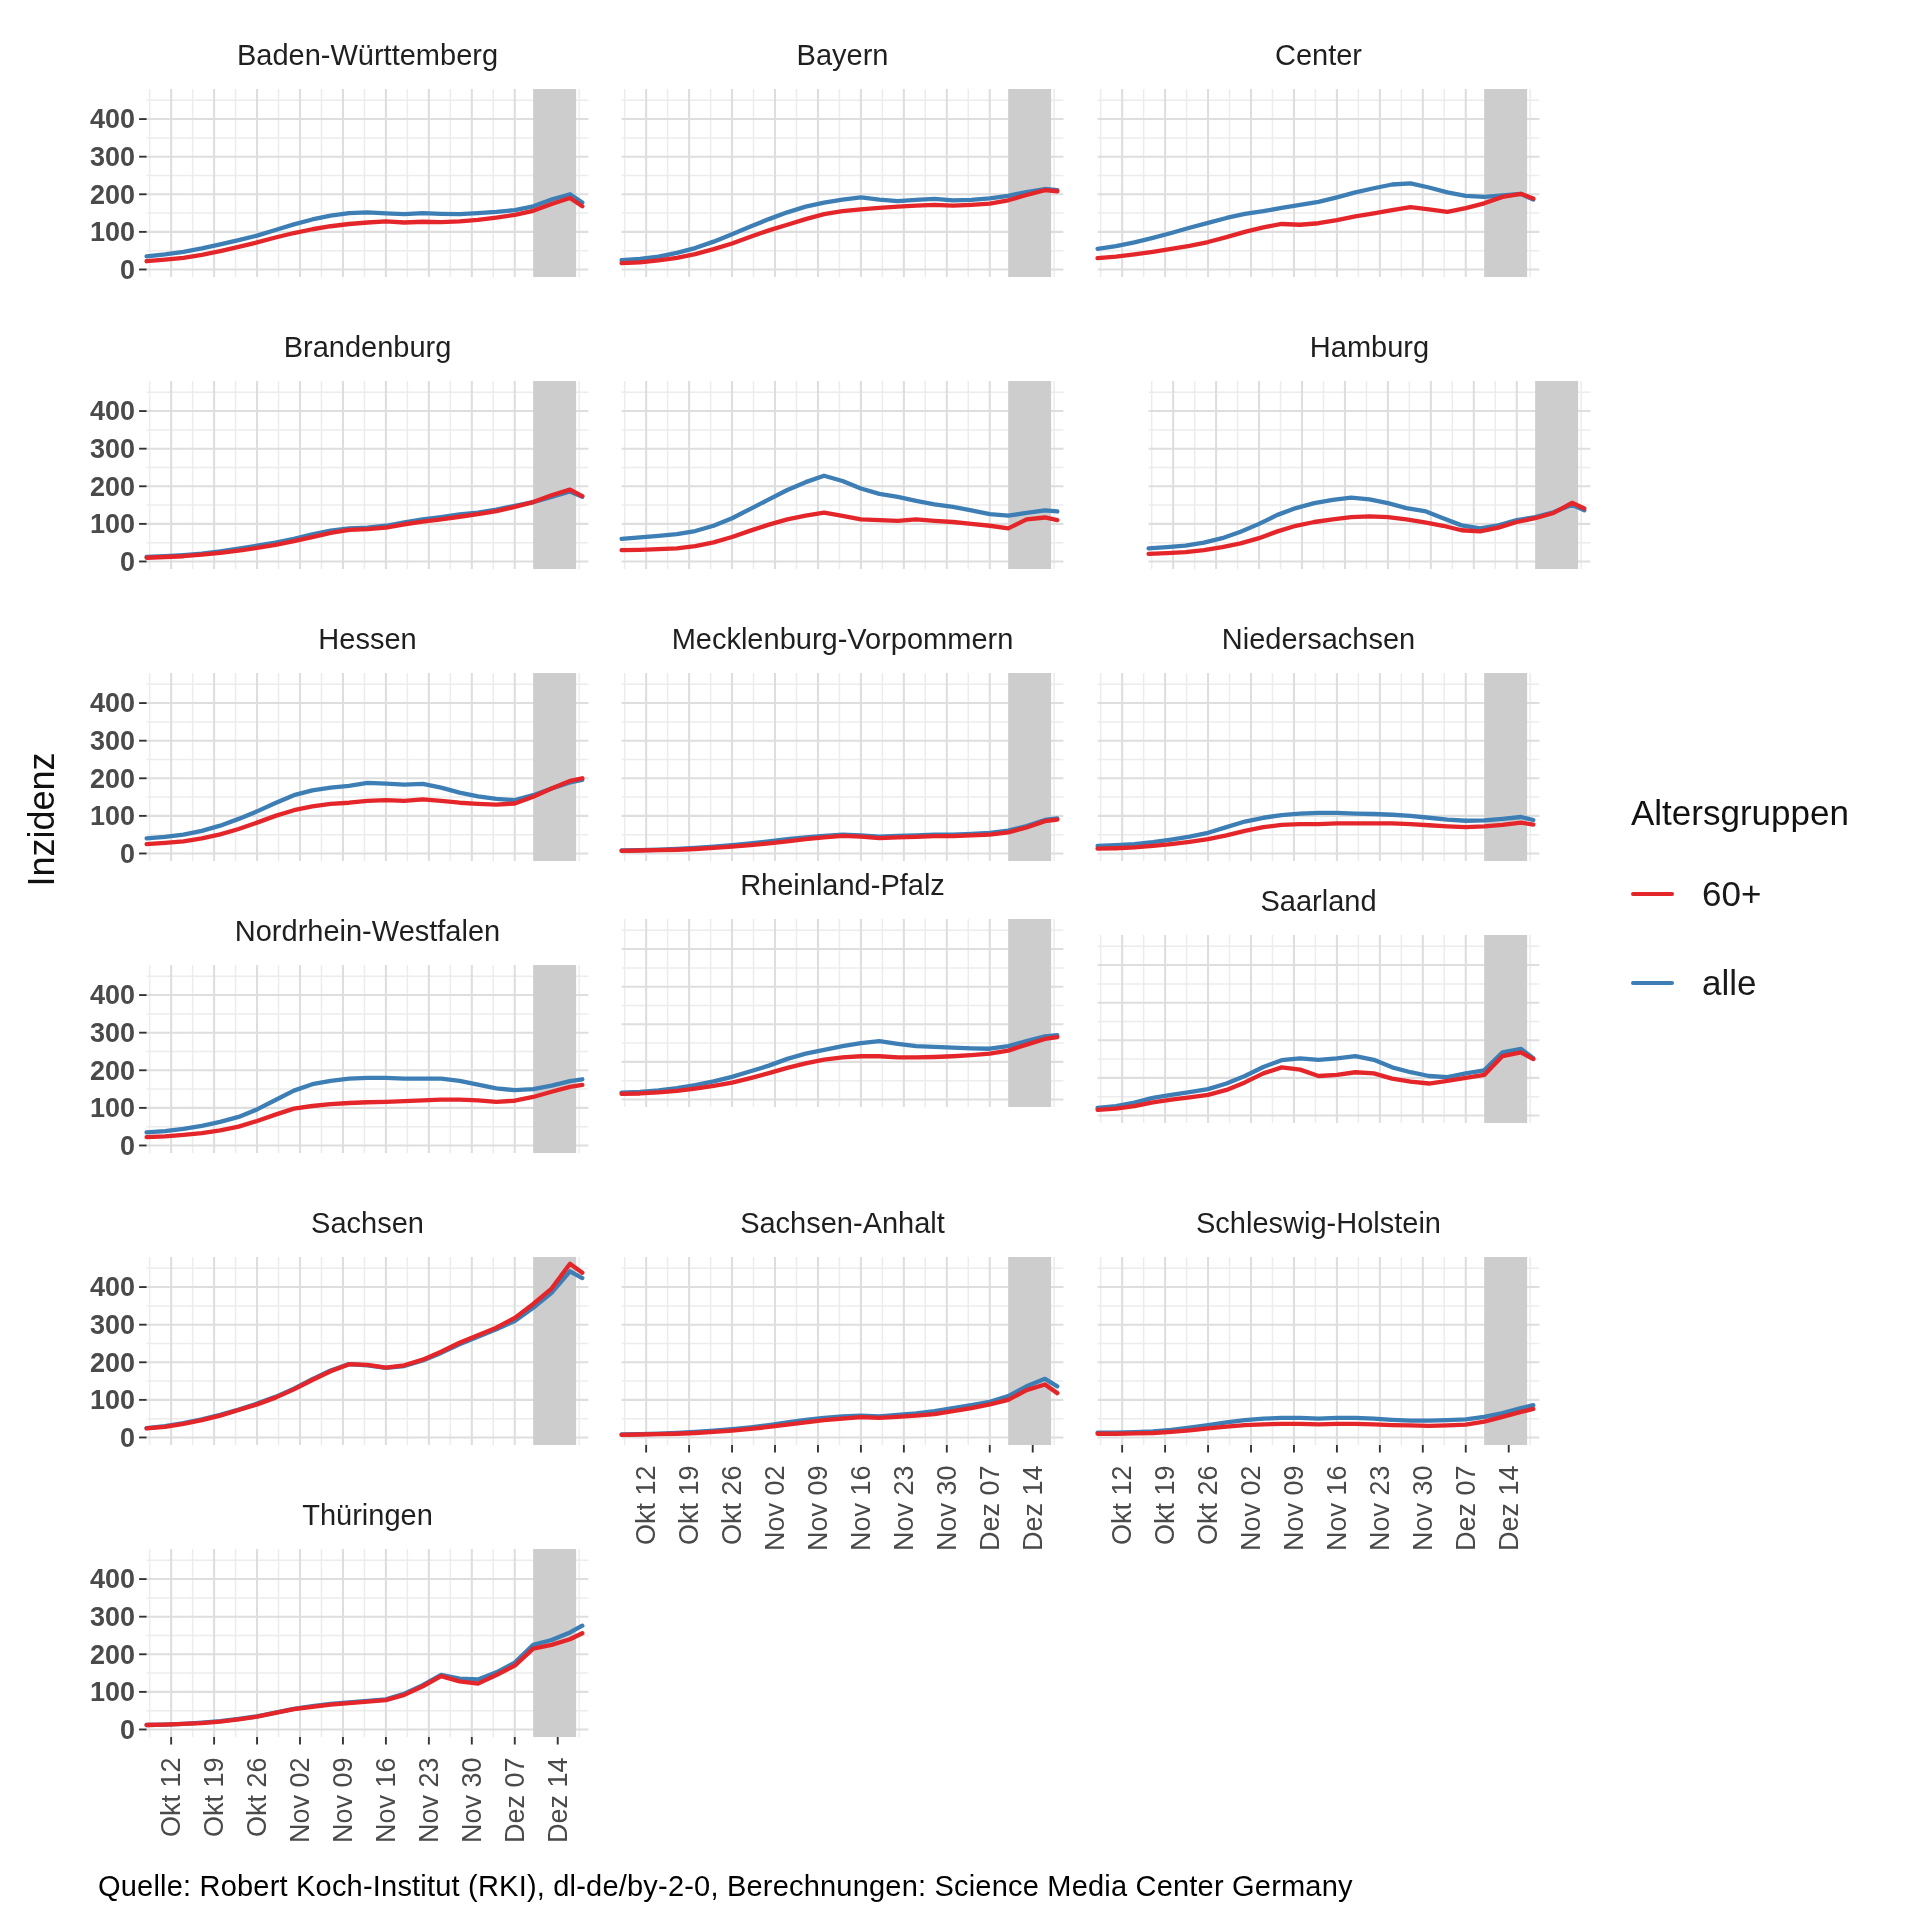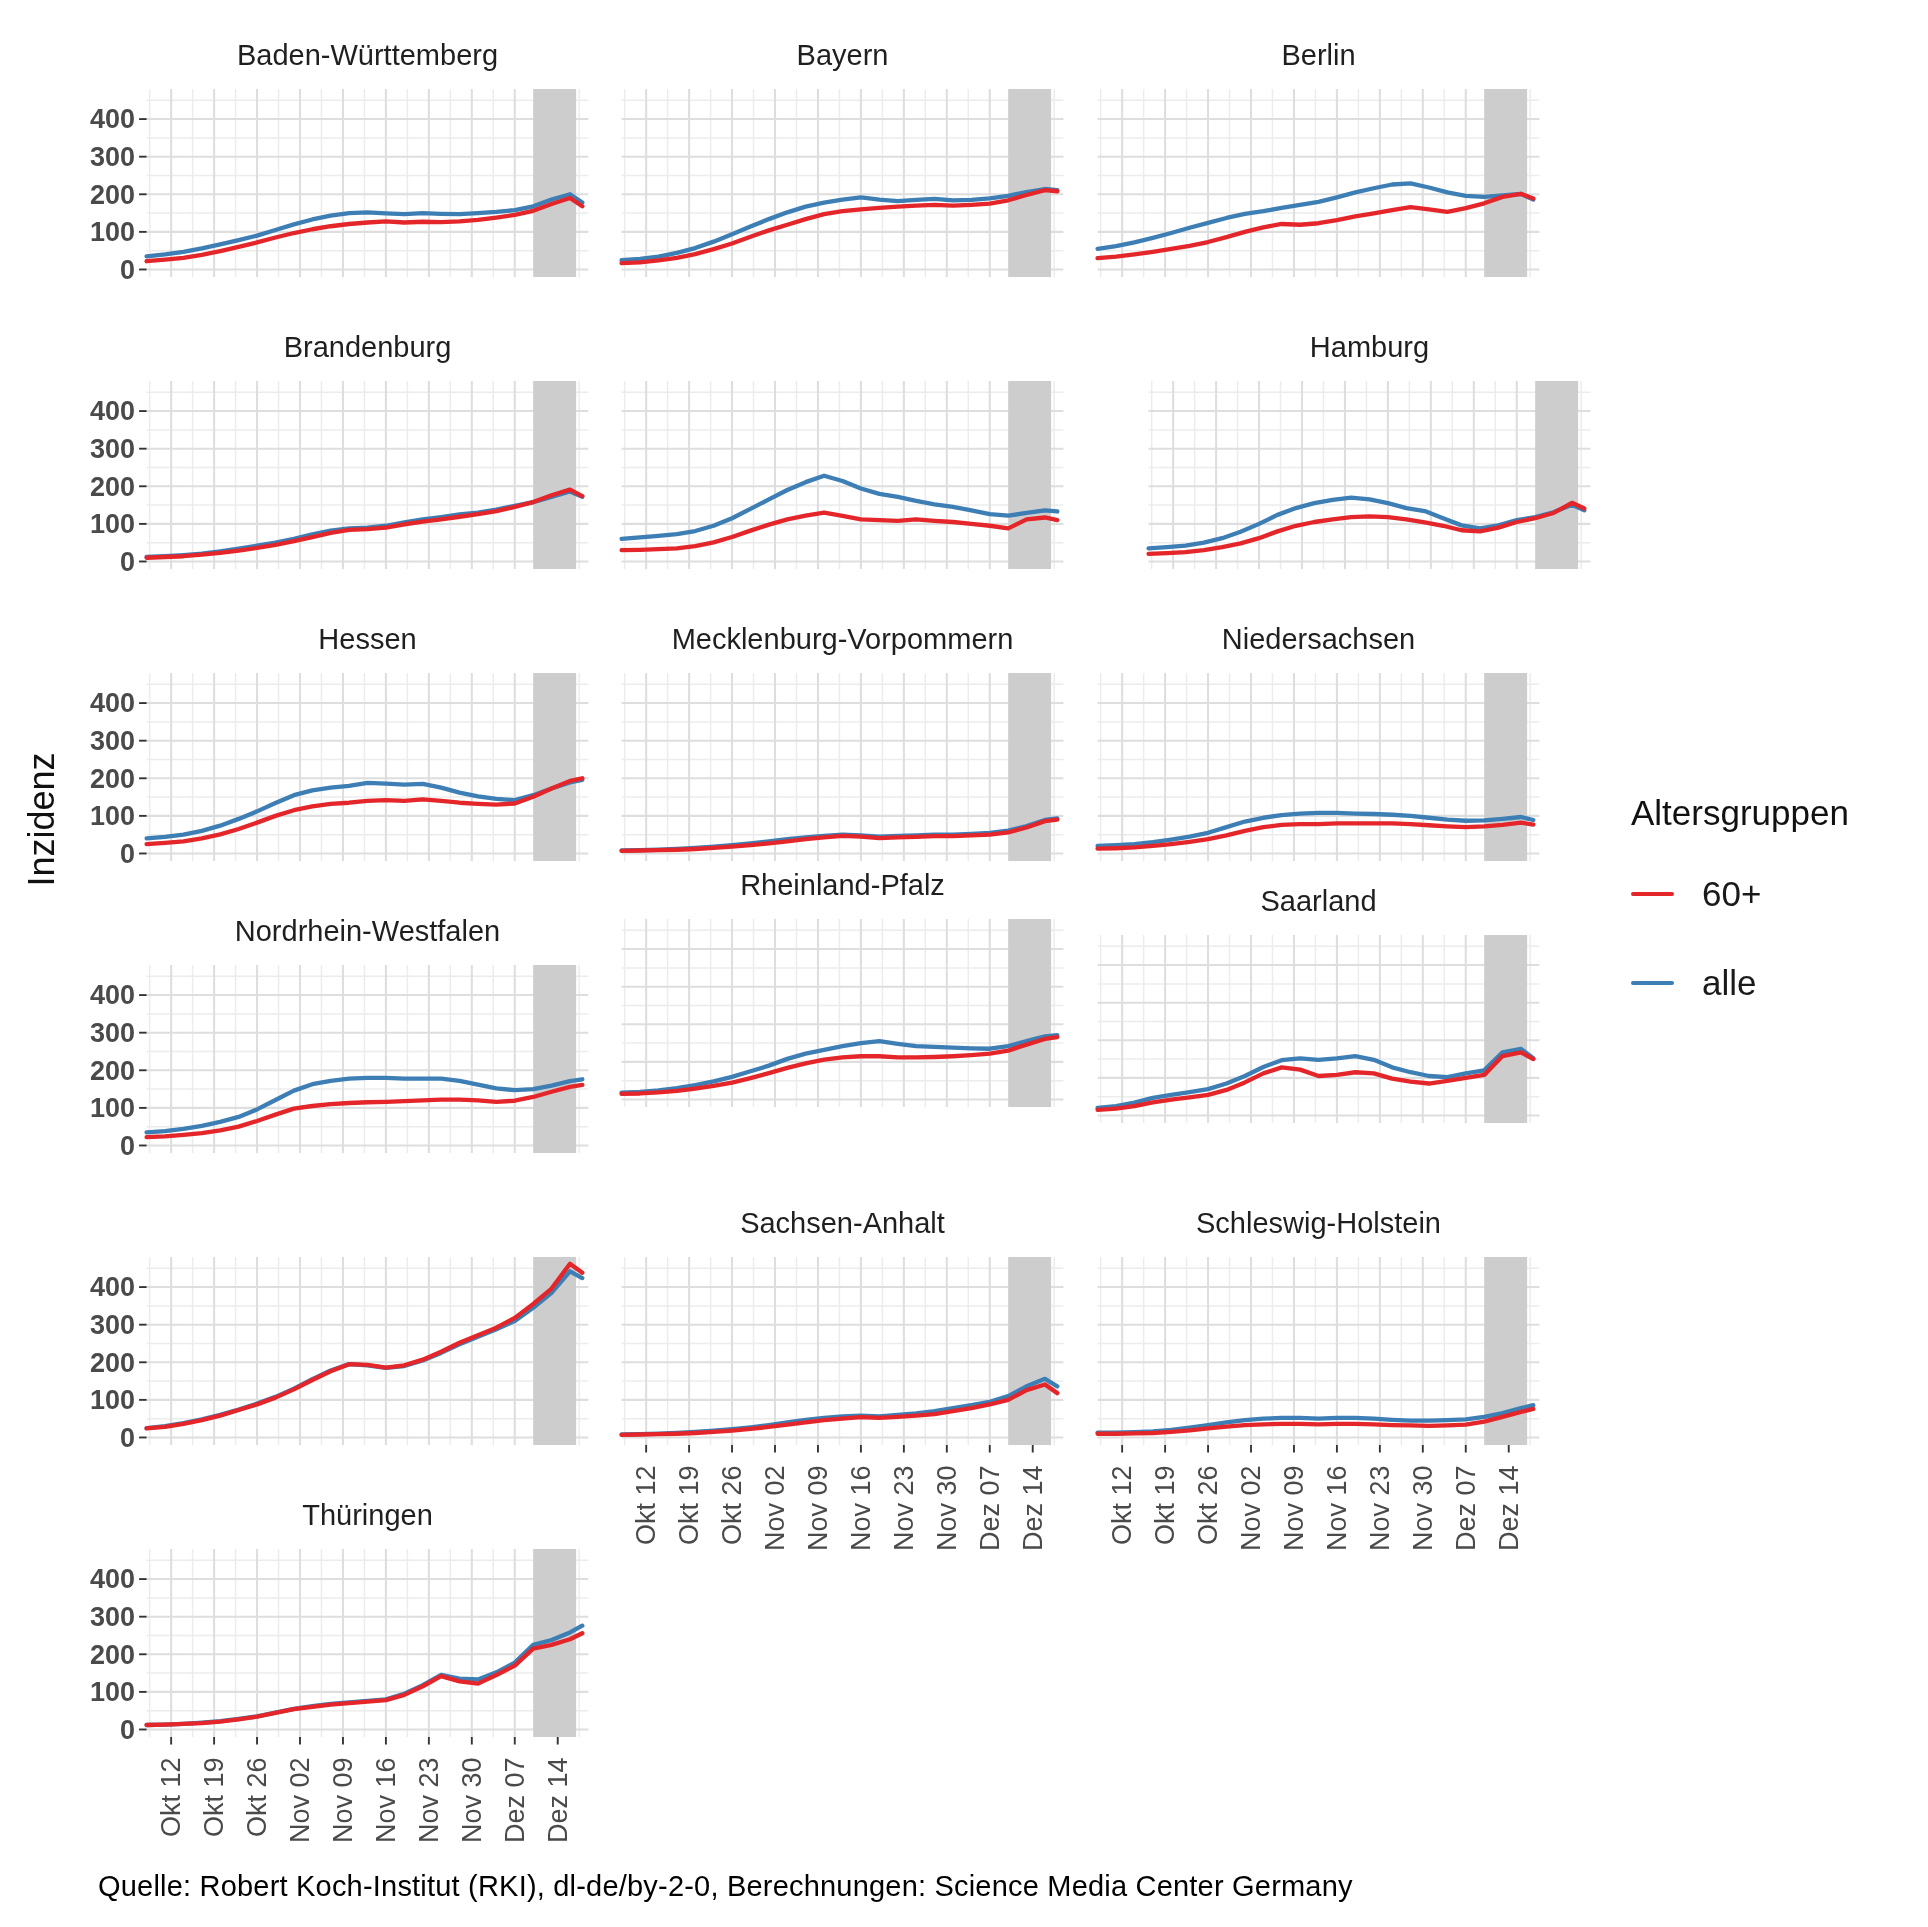--- a/index.html
+++ b/index.html
@@ -130,21 +130,21 @@
           <line y1="0" y2="200" x1="345.97222222222223" x2="345.97222222222223" stroke="#dedede" stroke-width="2.2"></line>
           <line y1="0" y2="200" x1="391.6666666666667" x2="391.6666666666667" stroke="#dedede" stroke-width="2.2"></line>
           <line y1="0" y2="200" x1="437.3611111111111" x2="437.3611111111111" stroke="#dedede" stroke-width="2.2"></line>
         </g>
         <rect x="411.25" y="0" width="45.69444444444446" height="200" fill="#cdcdcd"></rect>
         <polyline points="0.0,182.0 19.6,180.8 39.2,178.4 58.8,174.4 78.3,169.2 97.9,162.4 117.5,154.4 137.1,146.4 156.7,138.4 176.3,131.2 195.8,125.2 215.4,120.8 235.0,117.6 254.6,115.2 274.2,117.6 293.8,119.2 313.3,118.0 332.9,116.8 352.5,118.4 372.1,118.0 391.7,116.4 411.3,113.6 430.8,109.6 450.4,106.4 463.5,107.6" fill="none" stroke="#3d7eb5" stroke-width="4.6" stroke-linejoin="round" stroke-linecap="round"></polyline>
         <polyline points="0.0,185.2 19.6,184.4 39.2,182.4 58.8,179.6 78.3,175.6 97.9,170.4 117.5,164.4 137.1,157.2 156.7,150.4 176.3,144.4 195.8,138.4 215.4,133.2 235.0,130.0 254.6,128.0 274.2,126.4 293.8,125.2 313.3,124.0 332.9,123.2 352.5,124.0 372.1,123.2 391.7,122.0 411.3,118.4 430.8,112.8 450.4,107.6 463.5,108.8" fill="none" stroke="#e42529" stroke-width="4.6" stroke-linejoin="round" stroke-linecap="round"></polyline>
       </svg>
     </div>
     <div class="facet" style="left: 1097px; top: 31px;">
-      <div class="facet-title">Berlin</div>
+      <div class="facet-title">Center</div>
       <svg class="panel" width="443" height="188" viewBox="0 0 470 200">
         <g>
           <line x1="0" x2="470" y1="172" y2="172" stroke="#ececec" stroke-width="1.6"></line>
           <line x1="0" x2="470" y1="132" y2="132" stroke="#ececec" stroke-width="1.6"></line>
           <line x1="0" x2="470" y1="92" y2="92" stroke="#ececec" stroke-width="1.6"></line>
           <line x1="0" x2="470" y1="52" y2="52" stroke="#ececec" stroke-width="1.6"></line>
           <line x1="0" x2="470" y1="12" y2="12" stroke="#ececec" stroke-width="1.6"></line>
           <line y1="0" y2="200" x1="3.263888888888889" x2="3.263888888888889" stroke="#ececec" stroke-width="1.6"></line>
           <line y1="0" y2="200" x1="48.958333333333336" x2="48.958333333333336" stroke="#ececec" stroke-width="1.6"></line>
           <line y1="0" y2="200" x1="94.65277777777777" x2="94.65277777777777" stroke="#ececec" stroke-width="1.6"></line>
@@ -569,20 +569,21 @@
           <line y1="0" y2="200" x1="345.97222222222223" x2="345.97222222222223" stroke="#dedede" stroke-width="2.2"></line>
           <line y1="0" y2="200" x1="391.6666666666667" x2="391.6666666666667" stroke="#dedede" stroke-width="2.2"></line>
           <line y1="0" y2="200" x1="437.3611111111111" x2="437.3611111111111" stroke="#dedede" stroke-width="2.2"></line>
         </g>
         <rect x="411.25" y="0" width="45.69444444444446" height="200" fill="#cdcdcd"></rect>
         <polyline points="0.0,184.0 19.6,182.0 39.2,178.4 58.8,173.2 78.3,170.0 97.9,167.2 117.5,164.0 137.1,158.0 156.7,150.0 176.3,140.4 195.8,133.2 215.4,131.2 235.0,132.8 254.6,131.2 274.2,128.8 293.8,132.8 313.3,140.8 332.9,146.0 352.5,150.0 372.1,151.2 391.7,147.2 411.3,144.0 430.8,124.8 450.4,121.2 463.5,131.2" fill="none" stroke="#3d7eb5" stroke-width="4.6" stroke-linejoin="round" stroke-linecap="round"></polyline>
         <polyline points="0.0,186.0 19.6,184.8 39.2,182.0 58.8,178.0 78.3,175.2 97.9,172.8 117.5,170.0 137.1,164.8 156.7,156.8 176.3,147.2 195.8,140.8 215.4,143.2 235.0,150.0 254.6,148.8 274.2,146.0 293.8,147.2 313.3,152.8 332.9,156.0 352.5,158.0 372.1,155.2 391.7,152.0 411.3,148.8 430.8,128.8 450.4,124.8 463.5,132.0" fill="none" stroke="#e42529" stroke-width="4.6" stroke-linejoin="round" stroke-linecap="round"></polyline>
       </svg>
     </div>
     <div class="facet" style="left: 146px; top: 1199px;">
+      <div class="facet-title">Sachsen</div>
       <svg class="panel" width="443" height="188" viewBox="0 0 470 200">
         <g>
           <line x1="0" x2="470" y1="172" y2="172" stroke="#ececec" stroke-width="1.6"></line>
           <line x1="0" x2="470" y1="132" y2="132" stroke="#ececec" stroke-width="1.6"></line>
           <line x1="0" x2="470" y1="92" y2="92" stroke="#ececec" stroke-width="1.6"></line>
           <line x1="0" x2="470" y1="52" y2="52" stroke="#ececec" stroke-width="1.6"></line>
           <line x1="0" x2="470" y1="12" y2="12" stroke="#ececec" stroke-width="1.6"></line>
           <line y1="0" y2="200" x1="3.263888888888889" x2="3.263888888888889" stroke="#ececec" stroke-width="1.6"></line>
           <line y1="0" y2="200" x1="48.958333333333336" x2="48.958333333333336" stroke="#ececec" stroke-width="1.6"></line>
           <line y1="0" y2="200" x1="94.65277777777777" x2="94.65277777777777" stroke="#ececec" stroke-width="1.6"></line>

